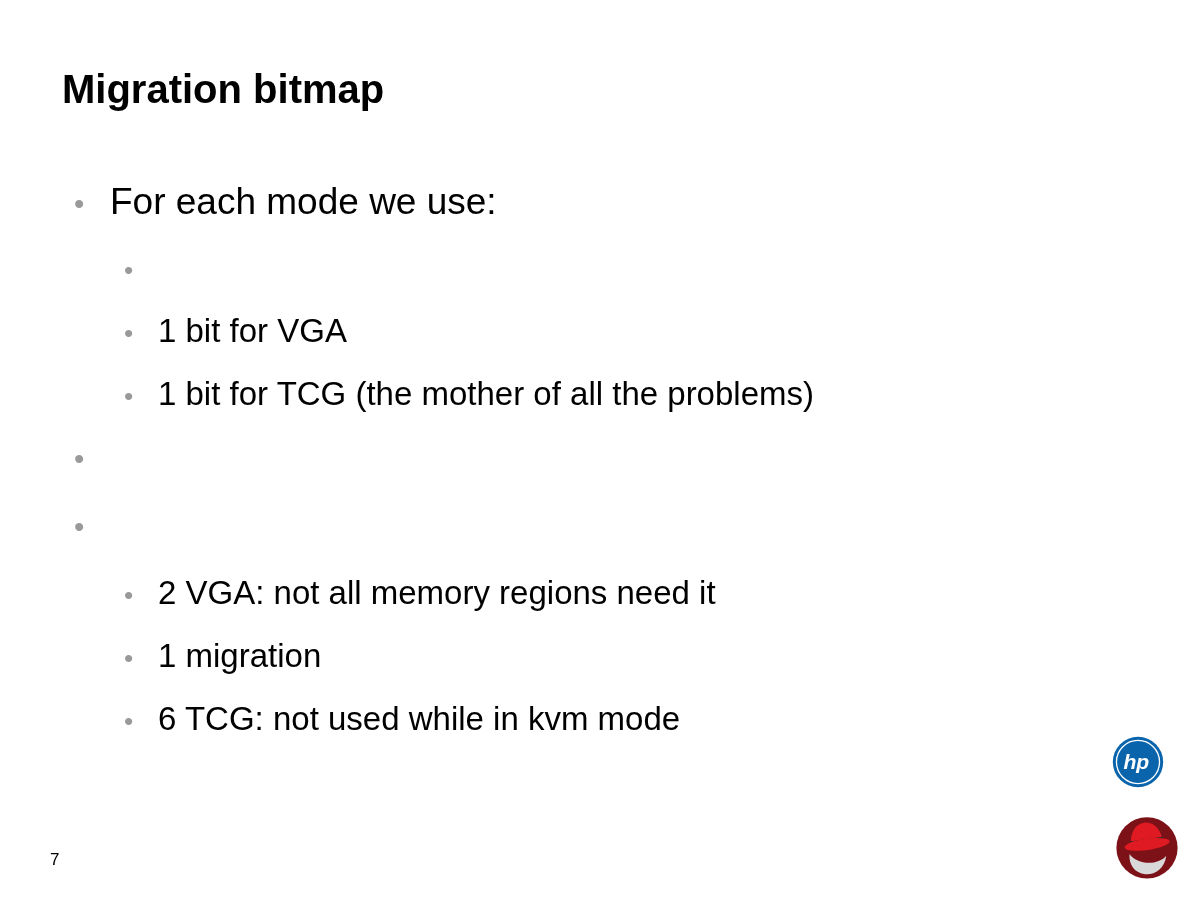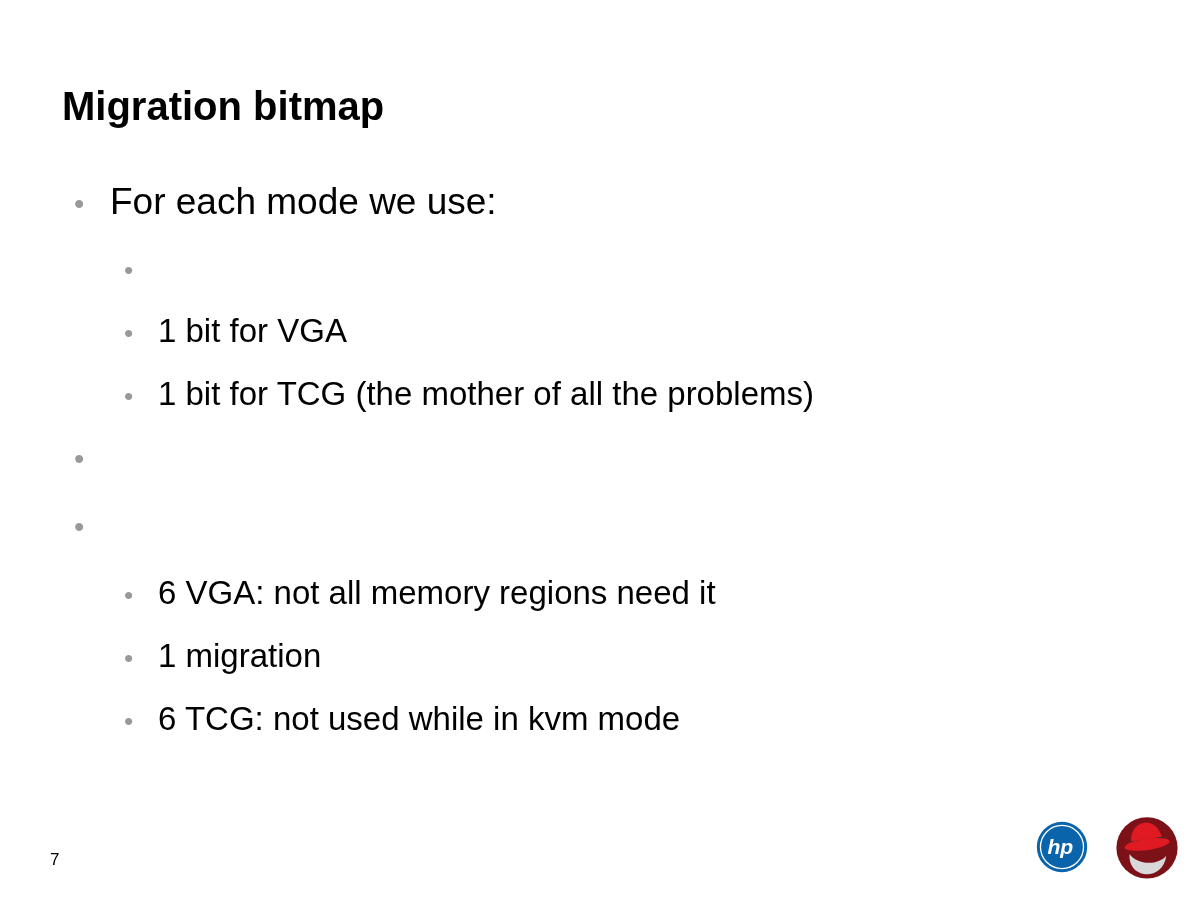--- a/index.html
+++ b/index.html
@@ -12,21 +12,21 @@
   .slide {
     position: relative;
     width: 1200px;
     height: 900px;
     background: var(--bg-color, #fff);
     overflow: hidden;
   }
   .title {
     position: absolute;
     left: 62px;
-    top: 84px;
+    top: 67px;
     font-size: 40px;
     font-weight: bold;
     letter-spacing: 0;
     color: var(--text-color, #000);
   }
   .bullets {
     position: absolute;
     left: 62px;
     top: 180px;
     width: 1090px;
@@ -56,22 +56,23 @@
     left: 50px;
     bottom: 30px;
     font-size: 17px;
     color: var(--text-color, #000);
   }
   .logos {
     position: absolute;
     right: 18px;
     bottom: 18px;
     display: flex;
-    align-items: center;
+    align-items: flex-start;
     gap: 24px;
+    flex-direction: column;
   }
   .logo { display: inline-flex; align-items: center; justify-content: center; }
 </style>
 </head>
 <body>
 
 <div class="slide">
 
   <h1 class="title">Migration bitmap</h1>
 
@@ -92,21 +93,21 @@
         <span class="text">1 bit for TCG (the mother of all the problems)</span>
       </div>
       <div class="row l1">
         <span class="marker">•</span>
       </div>
       <div class="row l1">
         <span class="marker">•</span>
       </div>
       <div class="row l2">
         <span class="marker">•</span>
-        <span class="text">6 VGA: not all memory regions need it</span>
+        <span class="text">2 VGA: not all memory regions need it</span>
       </div>
       <div class="row l2">
         <span class="marker">•</span>
         <span class="text">1 migration</span>
       </div>
       <div class="row l2">
         <span class="marker">•</span>
         <span class="text">6 TCG: not used while in kvm mode</span>
       </div>
     </div>

